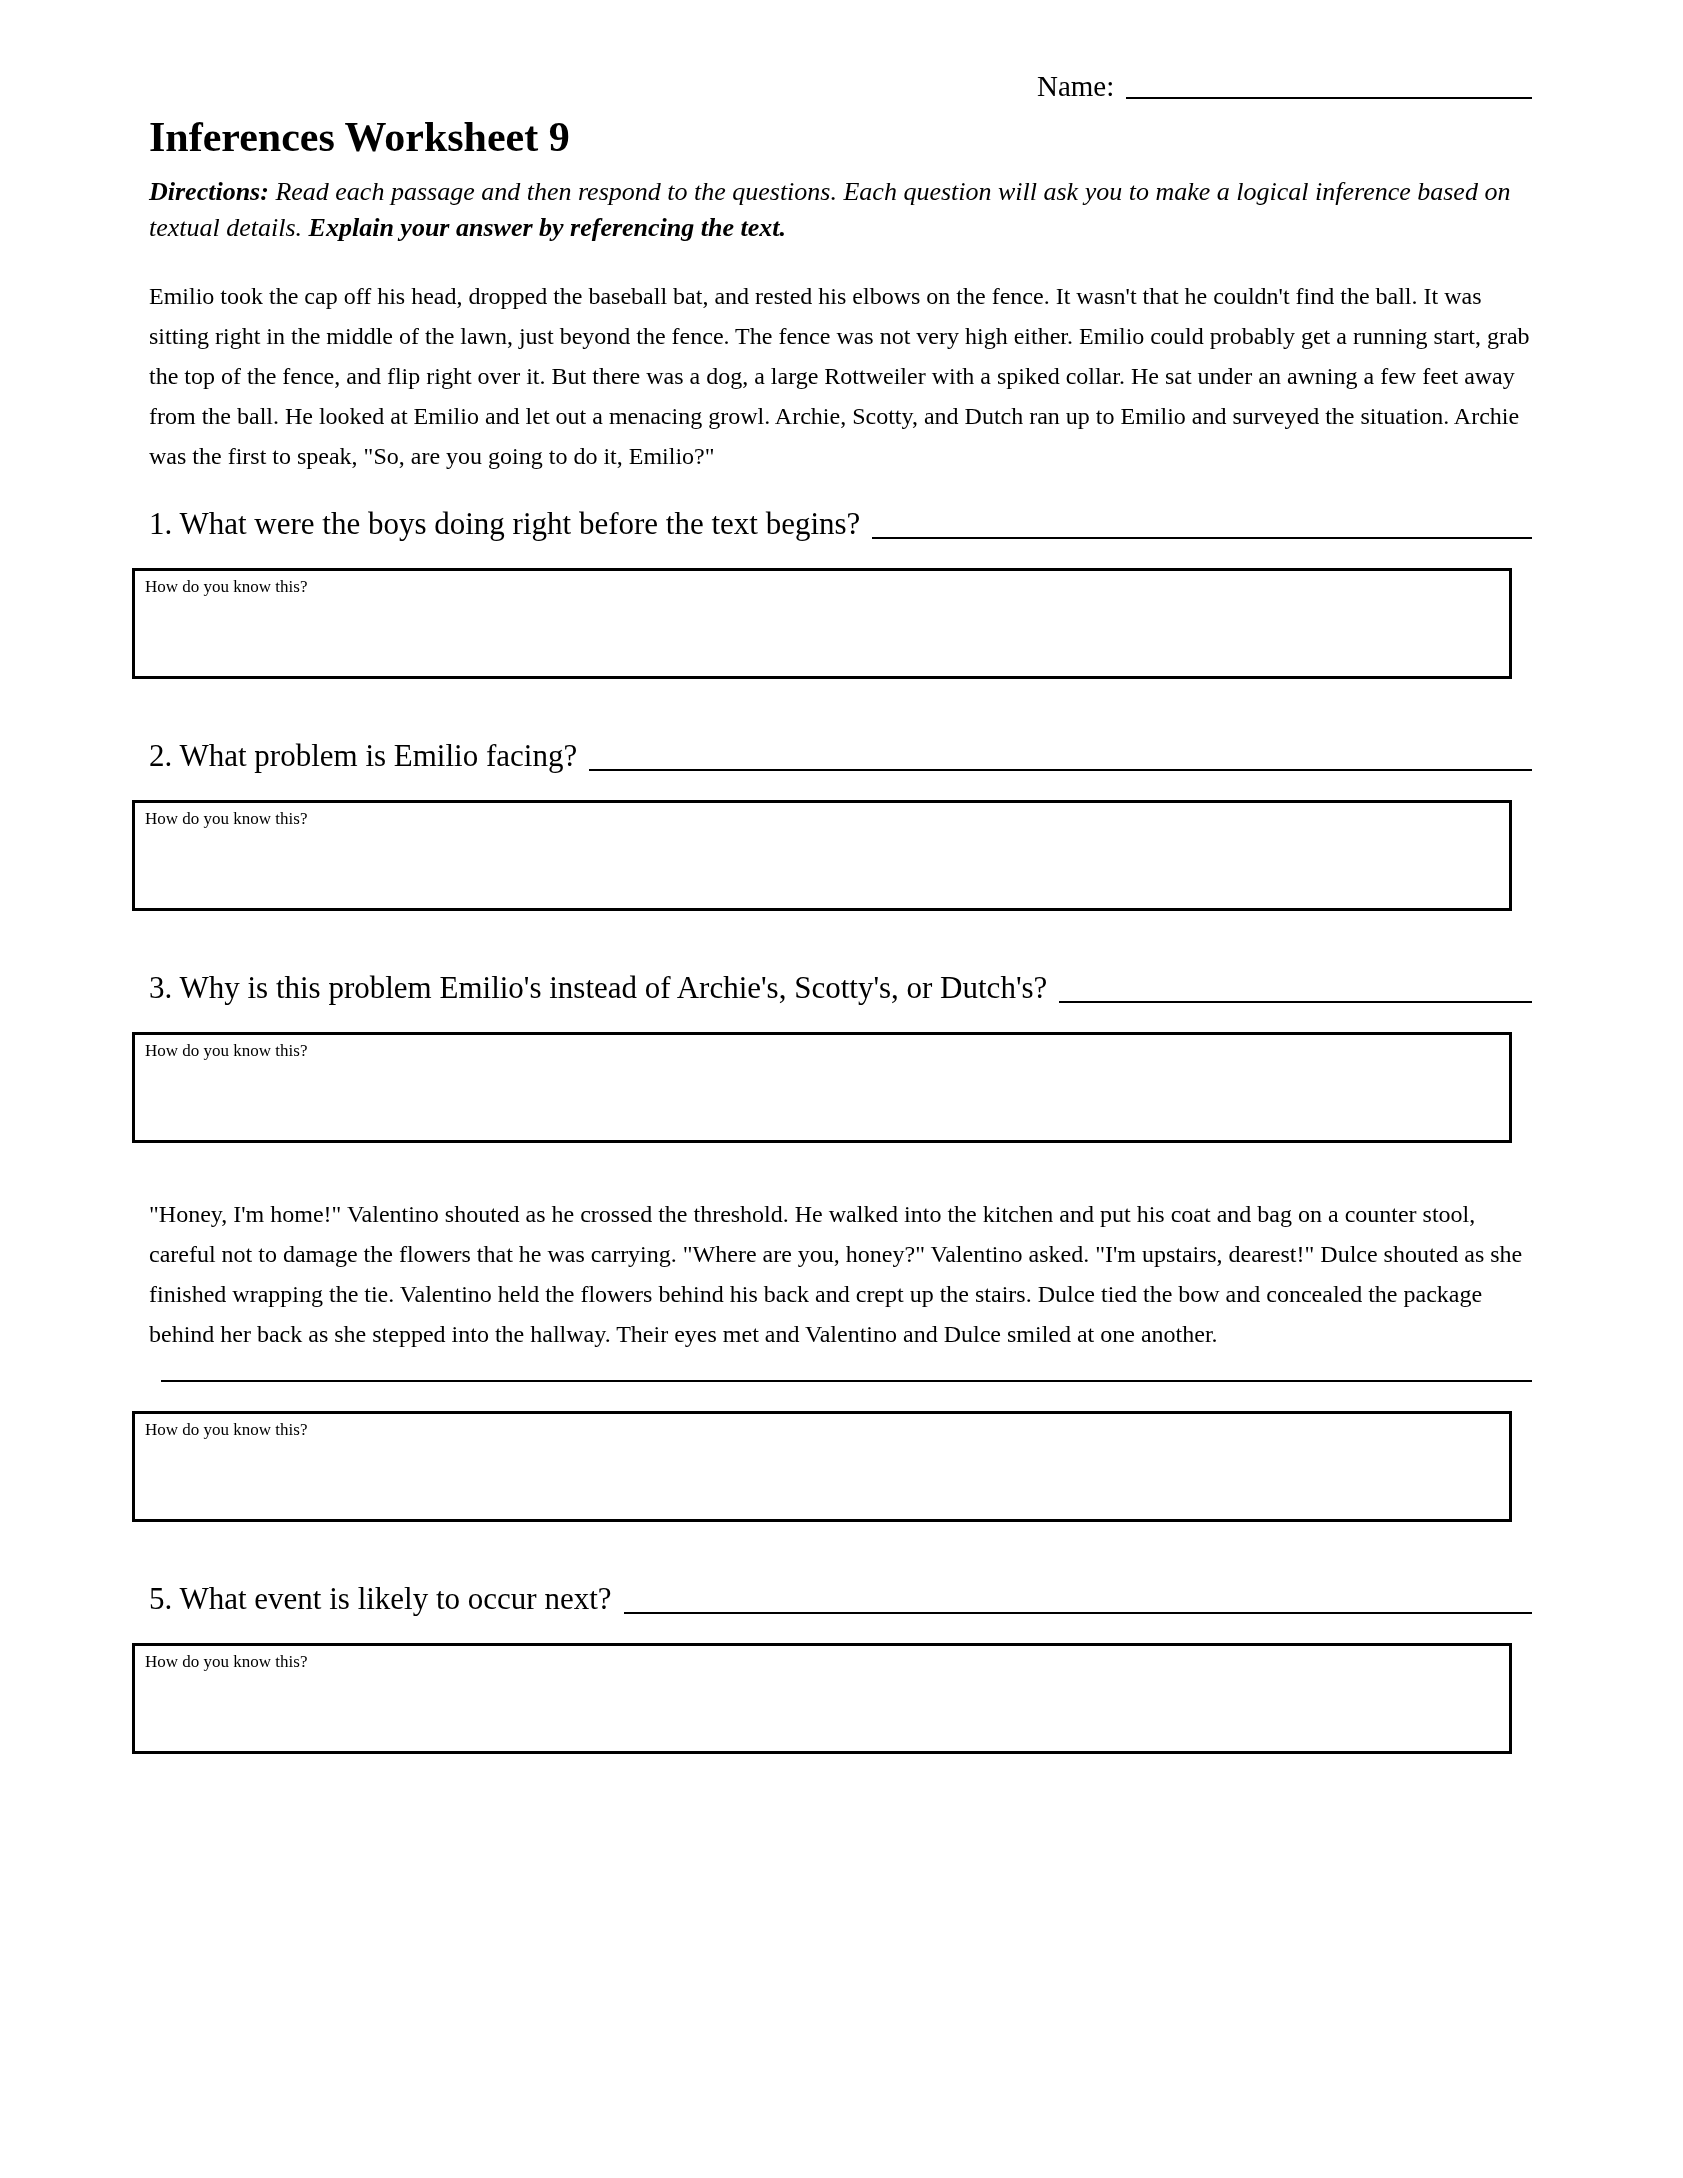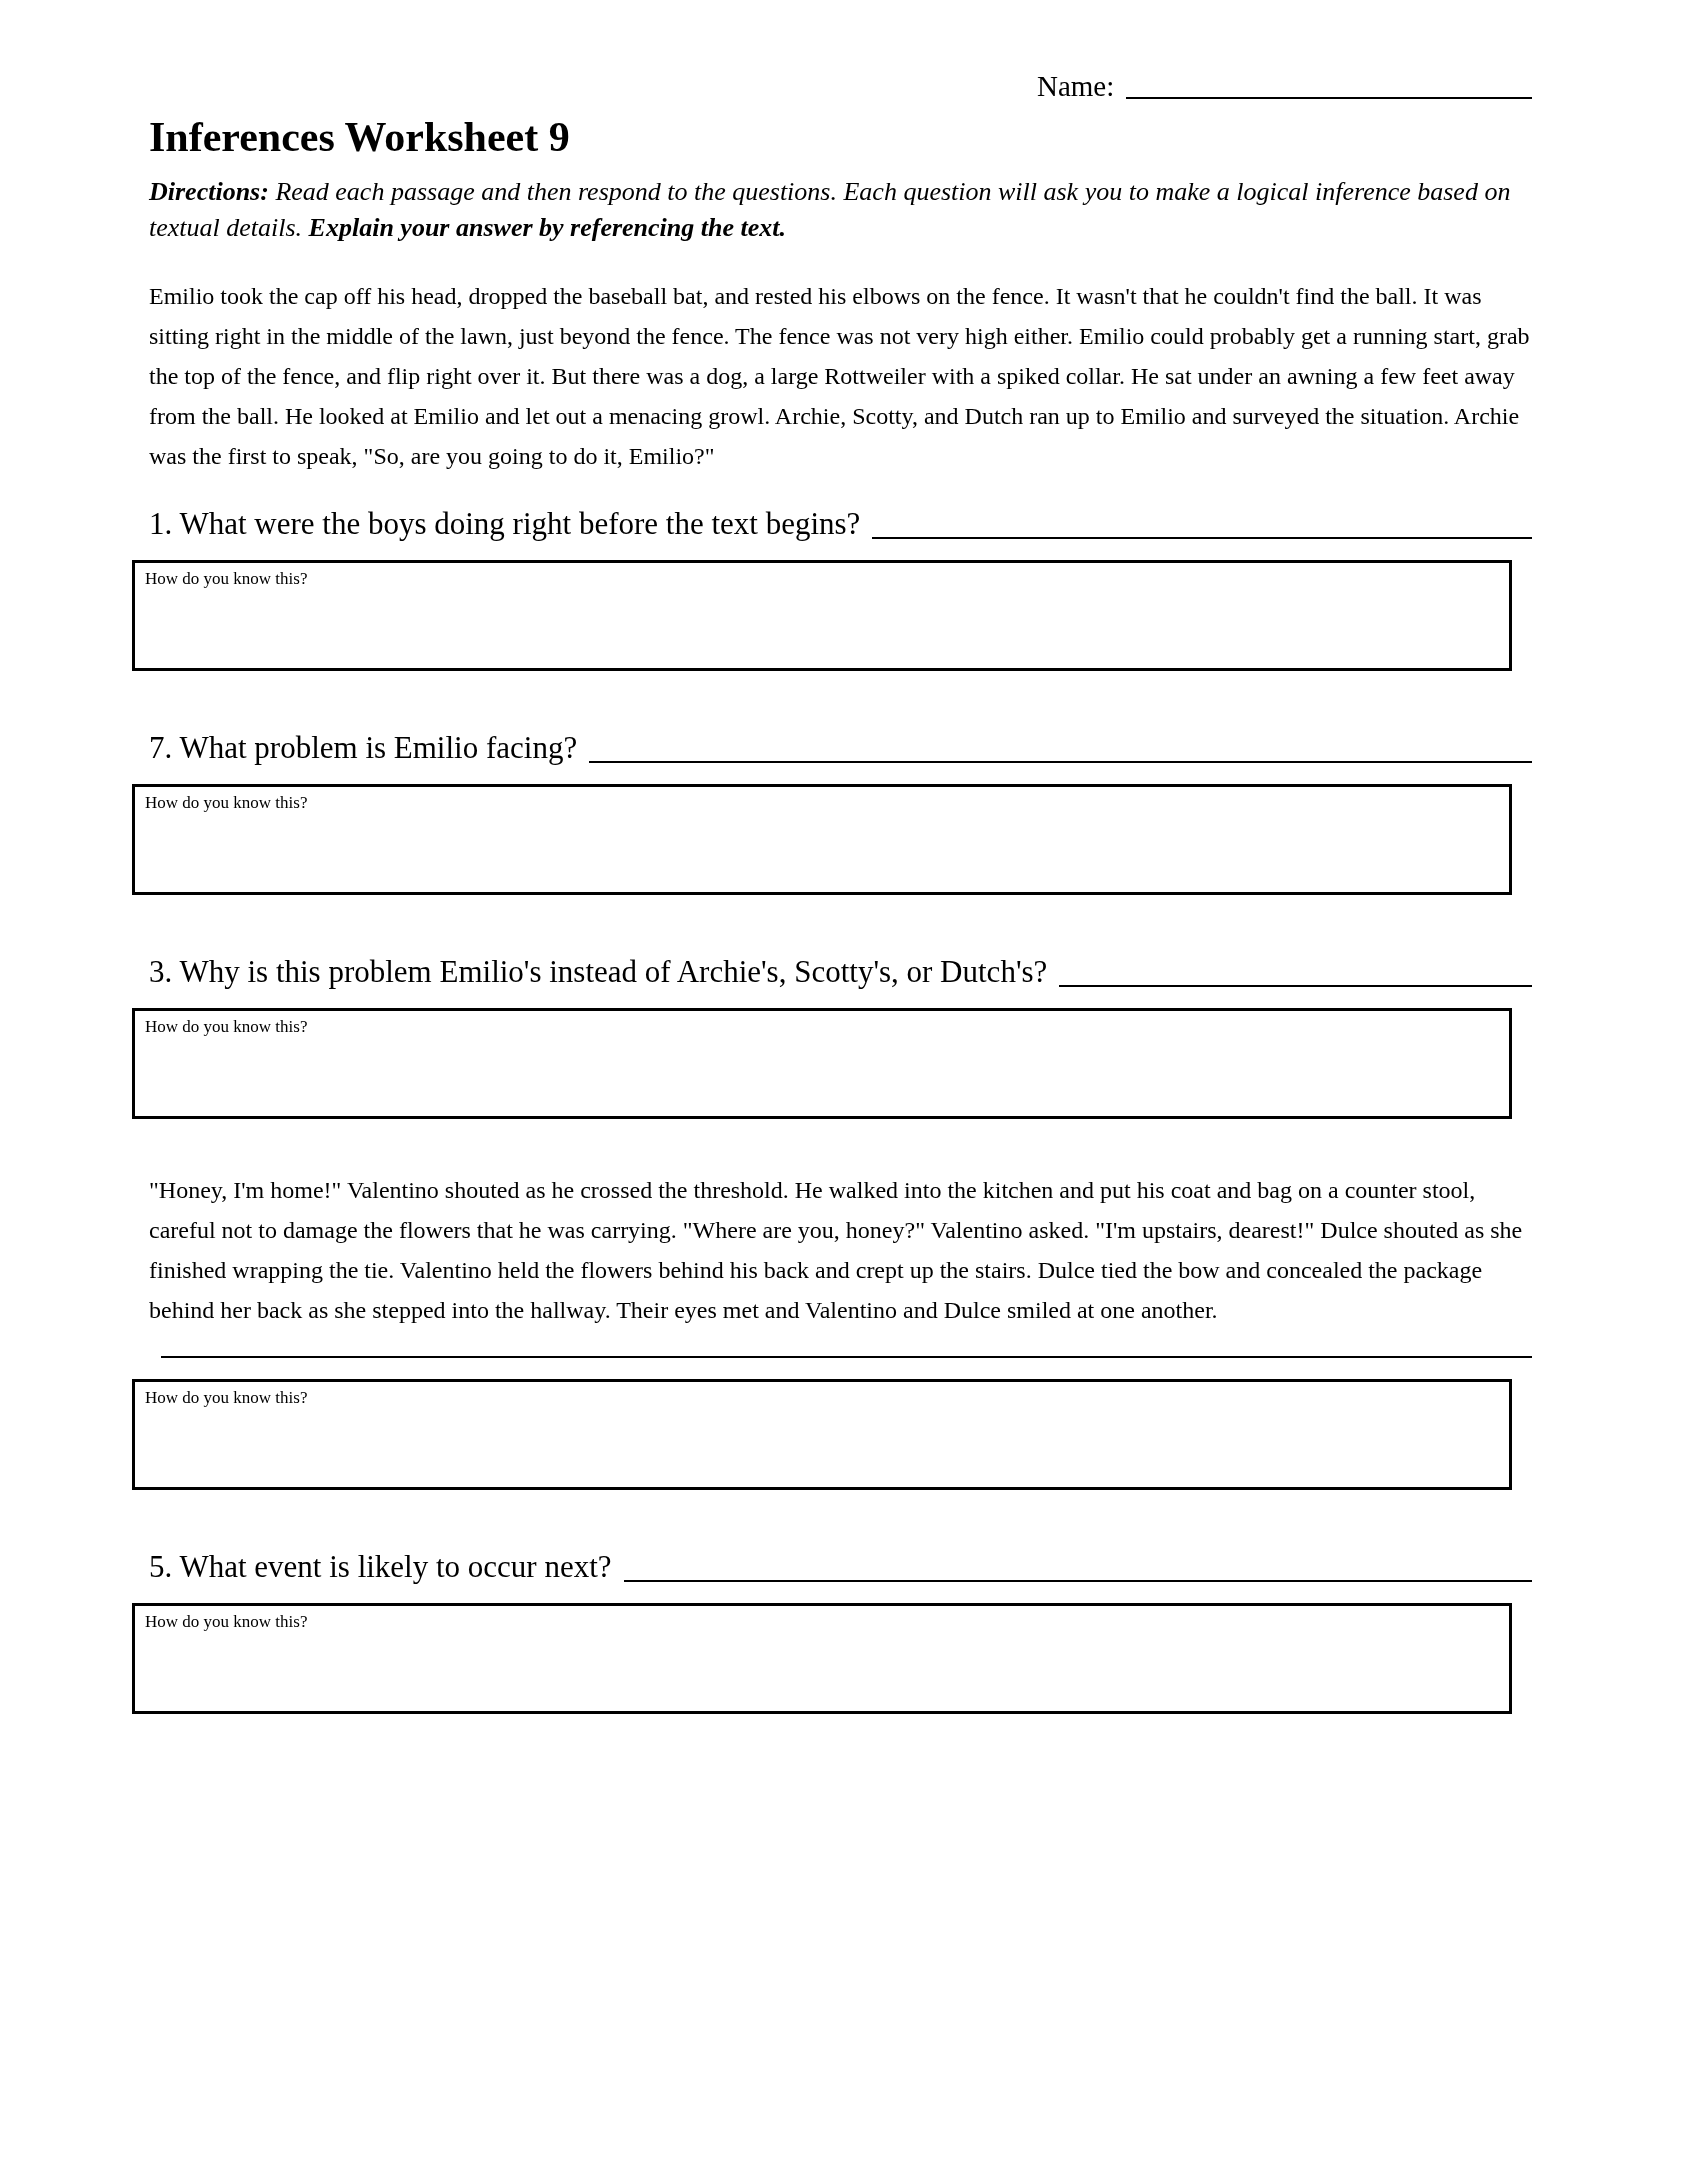--- a/index.html
+++ b/index.html
@@ -62,21 +62,21 @@
   .mt-c { margin-top: 26px; }  
   .answer-line {
     flex: 1;
     border-bottom: 2px solid #000;
     margin-left: 12px;
     margin-bottom: 5px;
     min-width: 59px;
   }
   .answer-box {
     box-sizing: border-box;
-    margin-top: 16px;
+    margin-top: 24px;
     margin-left: -17px;
     margin-right: 20px;
     height: 111px;
     border: 3px solid #000;
     padding: 5px 10px;
   }
   .box-prompt {
     font-size: 17px;
     line-height: 22px;
   }
@@ -101,21 +101,21 @@
 
   <div class="question-line mt-a">
     <span>1. What were the boys doing right before the text begins?</span>
     <span class="answer-line"></span>
   </div>
   <div class="answer-box">
     <div class="box-prompt">How do you know this?</div>
   </div>
 
   <div class="question-line mt-b">
-    <span>7. What problem is Emilio facing?</span>
+    <span>2. What problem is Emilio facing?</span>
     <span class="answer-line"></span>
   </div>
   <div class="answer-box">
     <div class="box-prompt">How do you know this?</div>
   </div>
 
   <div class="question-line mt-b">
     <span>3. Why is this problem Emilio's instead of Archie's, Scotty's, or Dutch's? </span>
     <span class="answer-line"></span>
   </div>

